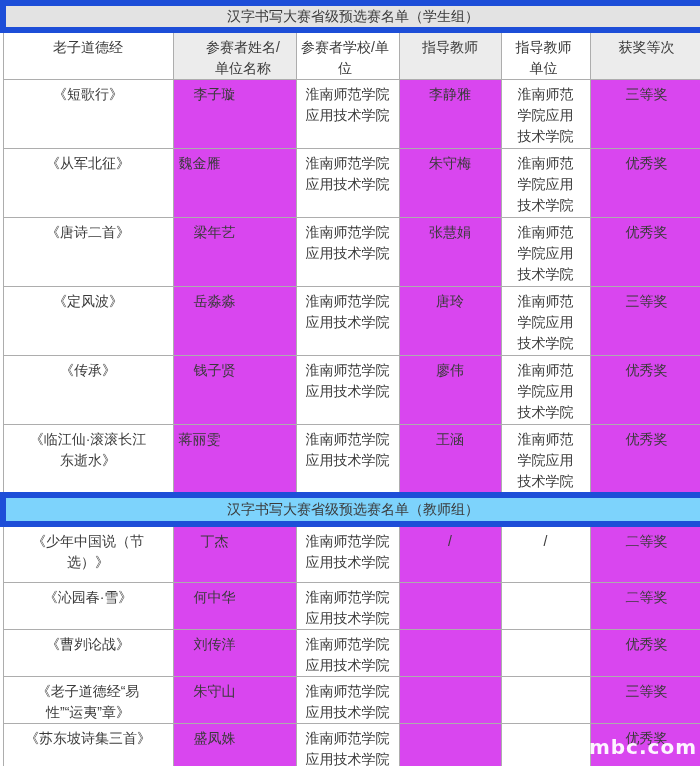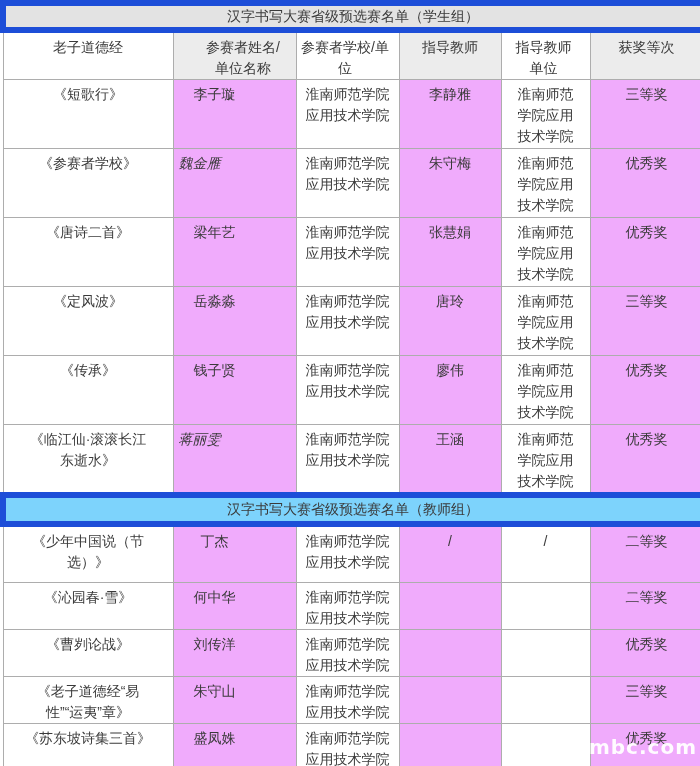--- a/index.html
+++ b/index.html
@@ -18,21 +18,21 @@
     vertical-align:top;
     padding:4px 2px 0 2px;
     text-align:center;
     overflow:hidden;
     word-break:break-all;
   }
   
   col.c0{width:170px}col.c1{width:123px}col.c2{width:103px}
   col.c3{width:102px}col.c4{width:89px}col.c5{width:113px}
   
-  .shade{background:#f0abfc;}
+  .shade{background:#d946ef;}
   
   tr.title-row td{
     border:6px solid #1d4ed8;text-align:center;vertical-align:middle;
     padding:0;line-height:21px;
   }
   tr.title-row.t0{height:25px;}
   tr.title-row.t0 td{background:#e3e3e3;}
   tr.title-row.t1{height:29px;}
   tr.title-row.t1 td{background:#7dd3fc;font-family:Liberation Serif, serif;}
   
@@ -40,21 +40,21 @@
   tr.header-row th:nth-child(even){background:#ececec;}
   tr.header-row .hc1{padding-left:28px;padding-right:11px;text-align:center;}
   tr.header-row .hc2{padding-right:7px;}
   tr.header-row .hc4{padding-left:14px;padding-right:18px;}
   
   td.c0{padding-left:20px;padding-right:20px;}
   td.c2{padding-left:7px;padding-right:7px;}
   td.c4{padding-left:14px;padding-right:14px;}
   
   td.c1{padding-left:8px;padding-right:48px;}
-  td.c1.left-name{text-align:left;padding-left:5px;padding-right:2px;font-style:italic;}
+  td.c1.left-name{text-align:left;padding-left:5px;padding-right:2px;}
   
   tbody[data-section="0"] tr{height:69px;}
   tbody[data-section="1"] tr.row0{height:58px;}
   tbody[data-section="1"] tr.row1{height:44px;}
   tbody[data-section="1"] tr.row2{height:44px;}
   tbody[data-section="1"] tr.row3{height:45px;margin-left:29px;}
   tbody[data-section="1"] tr.row4{height:58px;}
   
   .watermark{
     position:absolute;right:3px;top:735px;
@@ -92,21 +92,21 @@
   <tbody data-section="0">
       <tr class="row0">
         <td class="c0">《短歌行》</td>
         <td class="c1 shade">李子璇</td>
         <td class="c2">淮南师范学院应用技术学院</td>
         <td class="c3 shade">李静雅</td>
         <td class="c4">淮南师范学院应用技术学院</td>
         <td class="c5 shade">三等奖</td>
       </tr>
       <tr class="row1">
-        <td class="c0">《参赛者学校》</td>
+        <td class="c0">《从军北征》</td>
         <td class="c1 shade left-name">魏金雁</td>
         <td class="c2">淮南师范学院应用技术学院</td>
         <td class="c3 shade">朱守梅</td>
         <td class="c4">淮南师范学院应用技术学院</td>
         <td class="c5 shade">优秀奖</td>
       </tr>
       <tr class="row2">
         <td class="c0">《唐诗二首》</td>
         <td class="c1 shade">梁年艺</td>
         <td class="c2">淮南师范学院应用技术学院</td>

